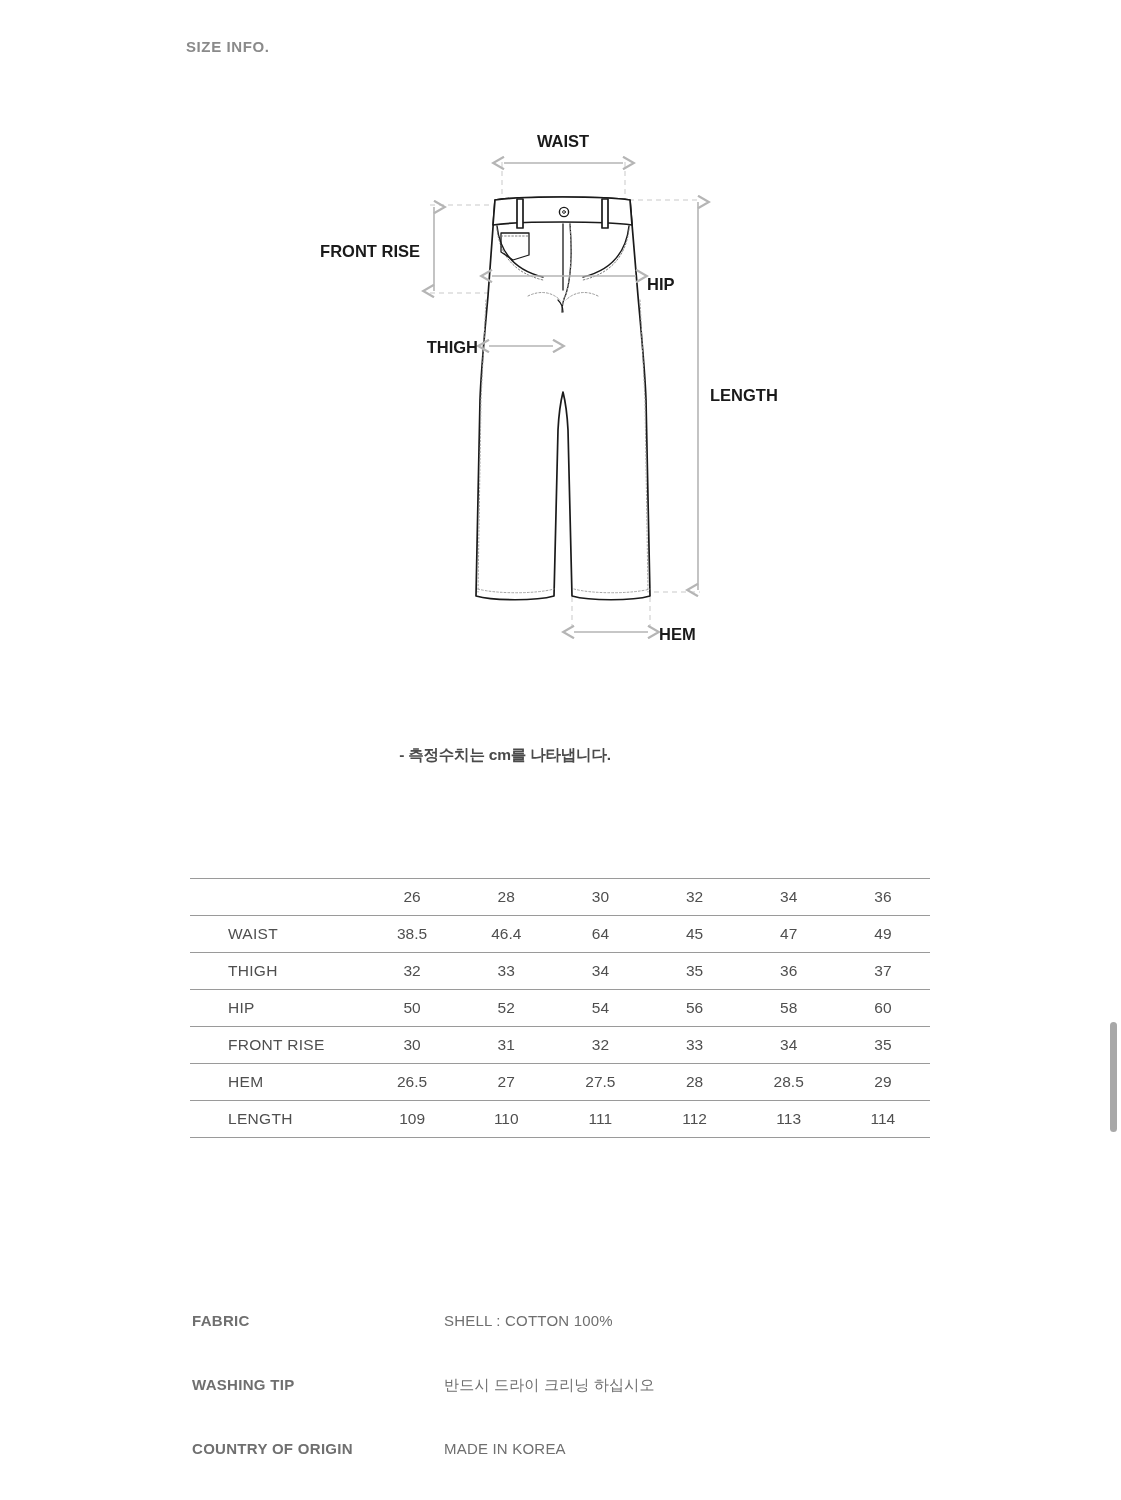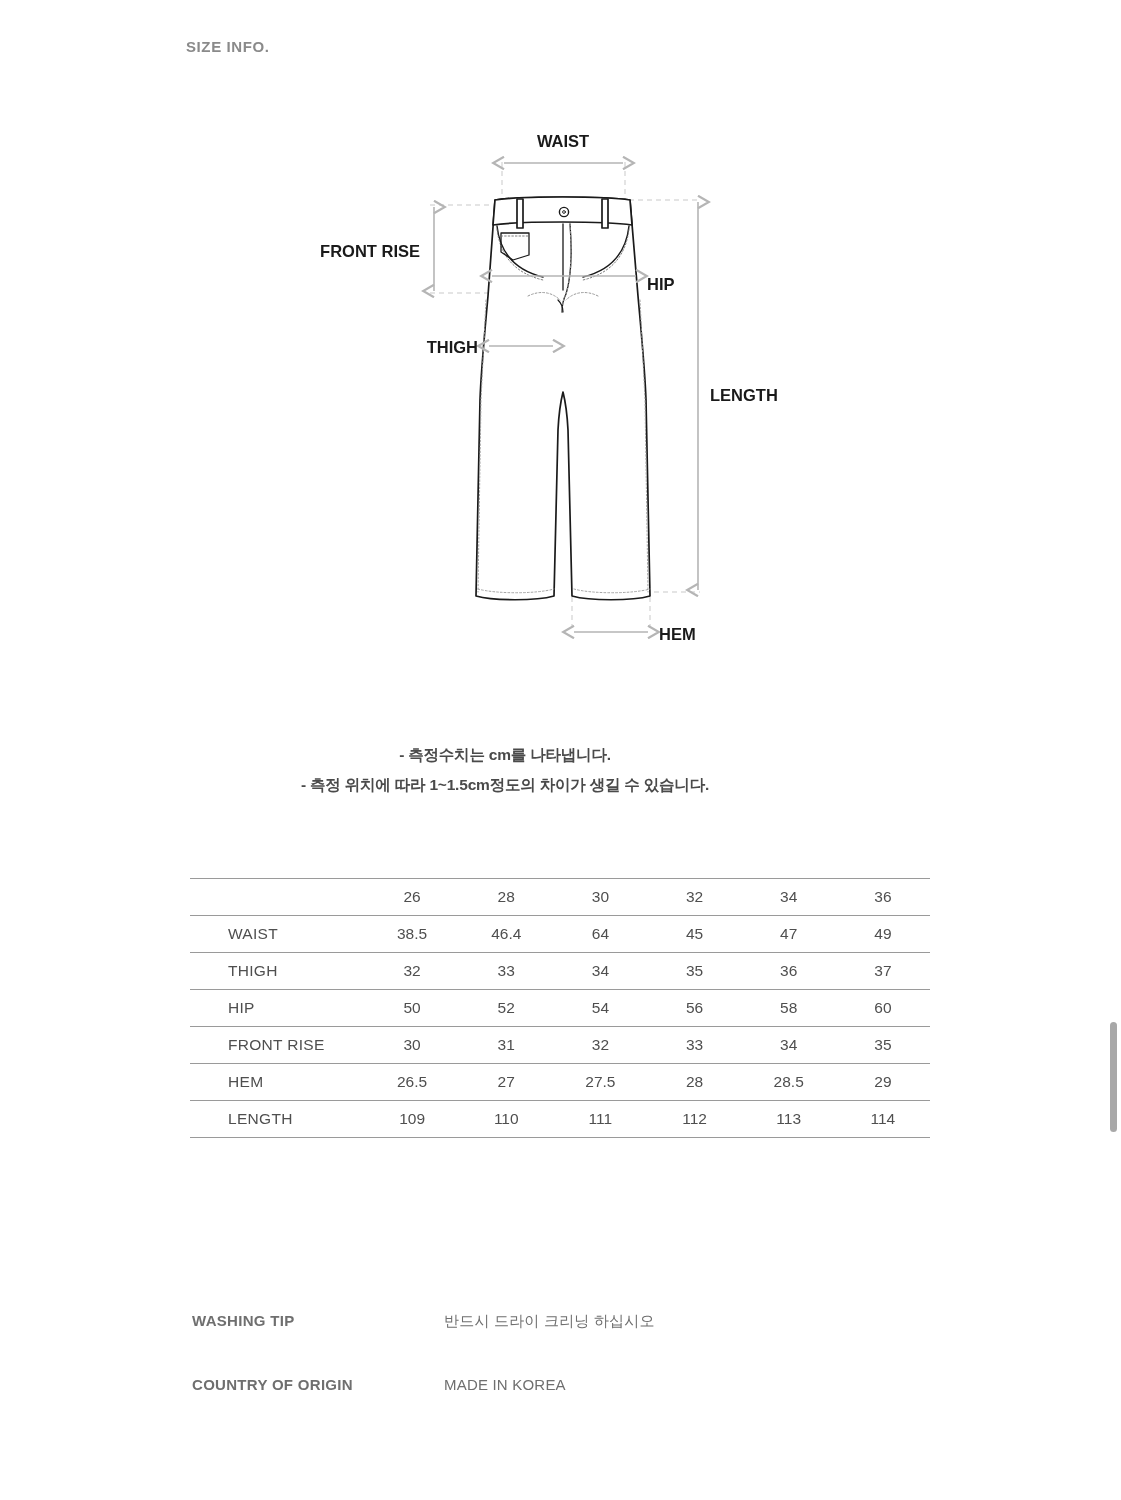--- a/index.html
+++ b/index.html
@@ -244,21 +244,20 @@
       <text x="647" y="190" text-anchor="start">HIP</text>
       <text x="478" y="253" text-anchor="end">THIGH</text>
       <text x="710" y="301" text-anchor="start">LENGTH</text>
       <text x="659" y="540" text-anchor="start">HEM</text>
     </g>
   </svg>
 </div>
 
 <div class="notes">
   <div class="note-line">- 측정수치는 cm를 나타냅니다.</div>
-  <div class="note-line">- 측정 위치에 따라 1~1.5cm정도의 차이가 생길 수 있습니다.</div>
 </div>
 
 <div class="size-table-wrap">
   <table class="size-table">
     <thead>
       <tr>
         <th class="rowlabel"></th>
         <th>26</th>
         <th>28</th>
         <th>30</th>
@@ -320,20 +319,24 @@
         <td>111</td>
         <td>112</td>
         <td>113</td>
         <td>114</td>
       </tr>
     </tbody>
   </table>
 </div>
 
 <div class="info-block">
+  <div class="info-row">
+    <div class="info-label">FABRIC</div>
+    <div class="info-value">SHELL : COTTON 100%</div>
+  </div>
   <div class="info-row">
     <div class="info-label">WASHING TIP</div>
     <div class="info-value">반드시 드라이 크리닝 하십시오</div>
   </div>
   <div class="info-row">
     <div class="info-label">COUNTRY OF ORIGIN</div>
     <div class="info-value">MADE IN KOREA</div>
   </div>
 </div>
 

